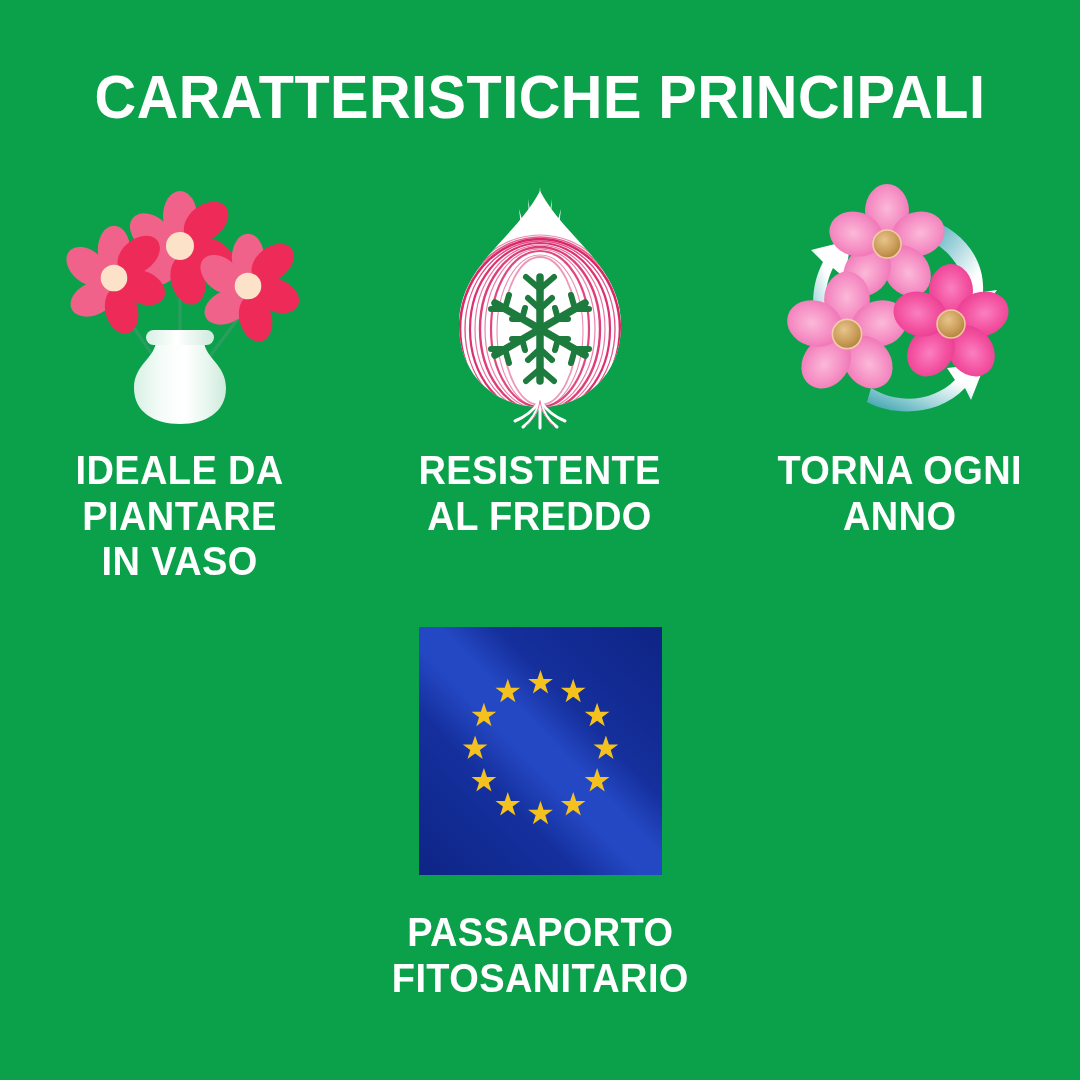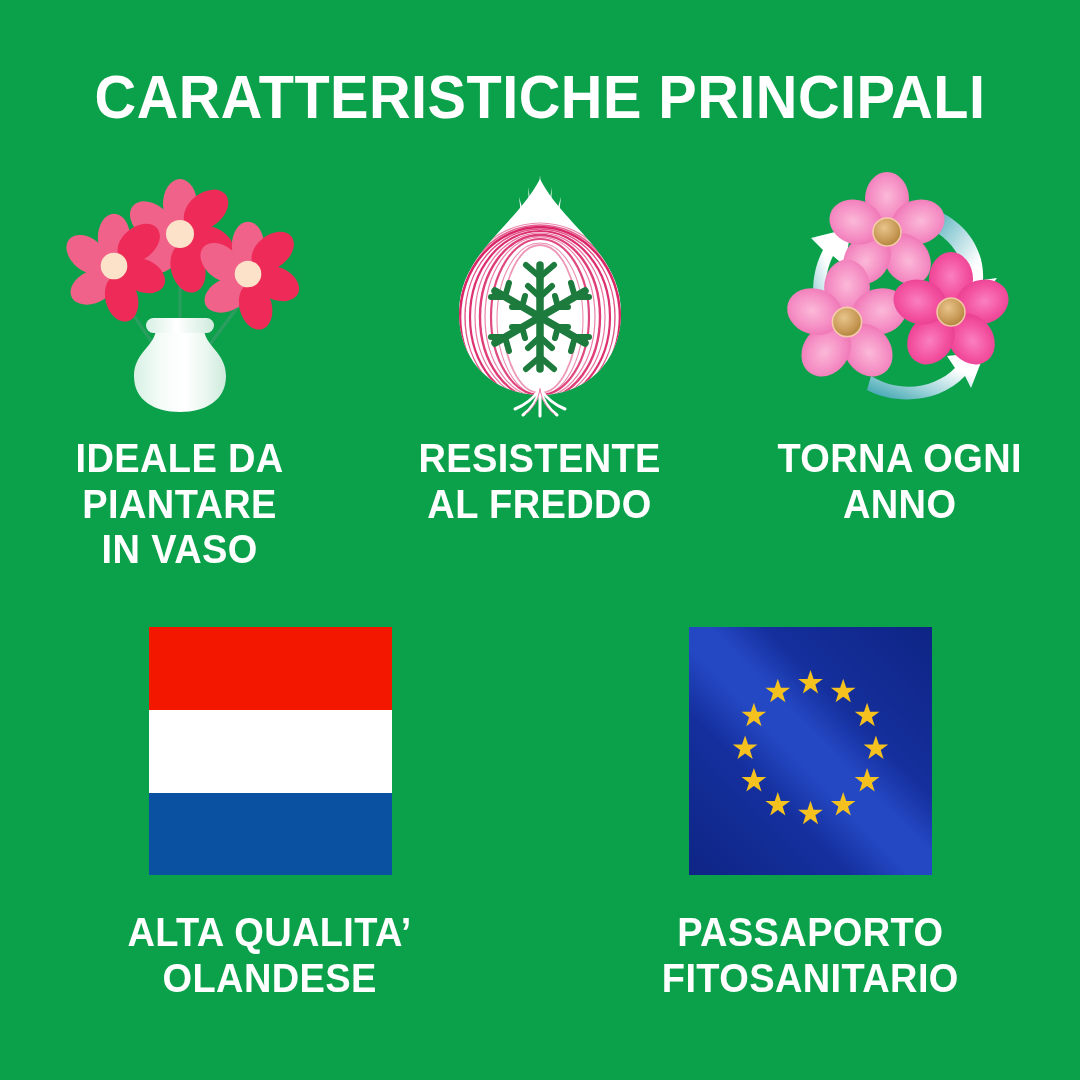--- a/index.html
+++ b/index.html
@@ -33,21 +33,21 @@
     white-space: nowrap;
   }
 
   
   .feature-row {
     position: absolute;
     left: 0;
     width: 1080px;
     display: flex;
   }
-  #feature-row-top { top: 156px; }
+  #feature-row-top { top: 168px; }
   #feature-row-bottom { top: 620px; }
 
   .feature-cell {
     flex: 1 1 0;
     display: flex;
     flex-direction: column;
     align-items: center;
   }
 
   .feature-icon {
@@ -375,33 +375,20 @@
     </div>
     <div class="feature-label">
       <div>TORNA OGNI</div>
       <div>ANNO</div>
     </div>
   </div>
 </div>
 
 <div class="feature-row" id="feature-row-bottom">
 
-  <div class="feature-cell" style="flex:1 1 0">
-    <div class="feature-icon">
-      <svg class="flag-frame" viewBox="0 0 243 248" aria-hidden="true">
-        <rect x="0" y="0" width="243" height="83" fill="#F31700"></rect>
-        <rect x="0" y="83" width="243" height="83" fill="#FFFFFF"></rect>
-        <rect x="0" y="166" width="243" height="82" fill="#0A51A1"></rect>
-      </svg>
-    </div>
-    <div class="feature-label">
-      <div>ALTA QUALITA’</div>
-      <div>OLANDESE</div>
-    </div>
-  </div>
 
   <div class="feature-cell" style="flex:1 1 0">
     <div class="feature-icon">
       <svg class="flag-frame" viewBox="0 0 243 248" aria-hidden="true">
         <defs>
           <linearGradient id="euShine" x1="0" y1="1" x2="1" y2="0">
             <stop offset="0%" stop-color="#0E2585"></stop>
             <stop offset="33%" stop-color="#15309E"></stop>
             <stop offset="46%" stop-color="#2448C4"></stop>
             <stop offset="54%" stop-color="#2448C4"></stop>

